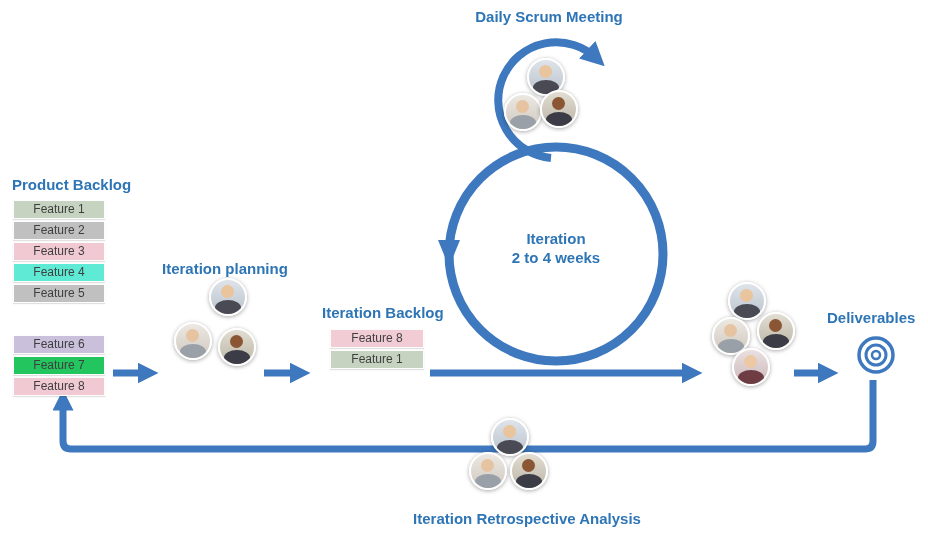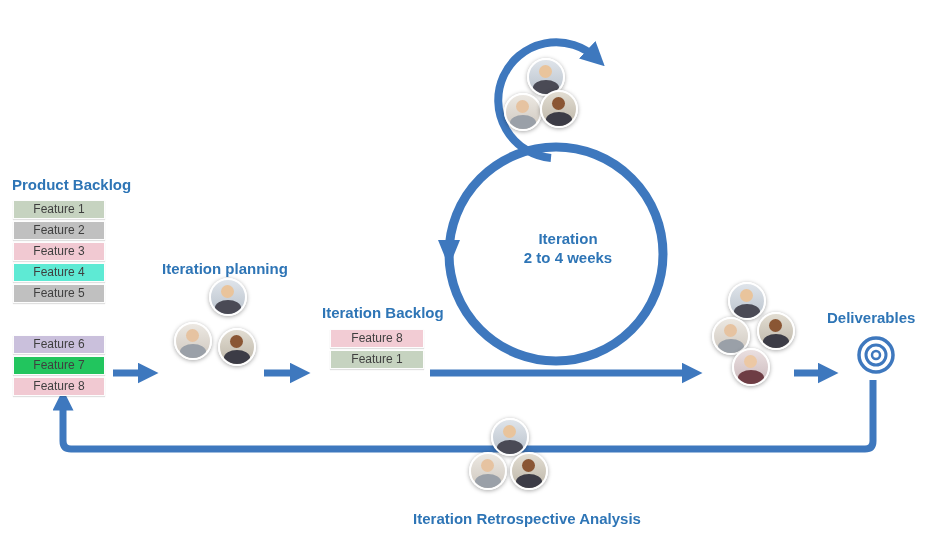--- a/index.html
+++ b/index.html
@@ -16,21 +16,21 @@
   .fill-shape{fill:var(--shape);}
 
   .lbl{
     position:absolute;font-weight:bold;font-size:15px;color:var(--accent);
     white-space:nowrap;
   }
   .center{transform:translateX(-50%);}
   .iter-label{
     position:absolute;left:556px;top:229px;transform:translateX(-50%);
     text-align:center;font-weight:bold;font-size:15px;line-height:19px;
-    color:var(--accent);white-space:nowrap;margin-left:12px;
+    color:var(--accent);white-space:nowrap;
   }
 
   .backlog{position:absolute;}
   .feat{
     height:19px;margin-bottom:2px;box-sizing:border-box;
     border:1px solid #fdfdfd;
     font-size:12px;line-height:17px;text-align:center;color:#3f3f3f;
     box-shadow:0 1px 1px rgba(0,0,0,.12);
   }
 
@@ -69,20 +69,21 @@
 
     <path d="M873,380 V441 Q873,449 865,449 H71 Q63,449 63,441 V400" fill="none" stroke-width="7" stroke-linejoin="round" class="stroke-shape" marker-end="url(#arw)"></path>
 
     <g fill="none" class="stroke-shape">
       <circle cx="876" cy="355" r="17" stroke-width="3.5"></circle>
       <circle cx="876" cy="355" r="10" stroke-width="3"></circle>
       <circle cx="876" cy="355" r="4" stroke-width="2.5"></circle>
     </g>
   </svg>
 
+  <div class="lbl center" style="left:549px;top:8px;">Daily Scrum Meeting</div>
   <div class="lbl" style="left:12px;top:176px;">Product Backlog</div>
   <div class="lbl" style="left:322px;top:304px;">Iteration Backlog</div>
   <div class="lbl" style="left:162px;top:260px;">Iteration planning</div>
   <div class="lbl" style="left:827px;top:309px;">Deliverables</div>
   <div class="lbl center" style="left:527px;top:510px;text-align:center;">Iteration Retrospective Analysis</div>
 
   <div class="iter-label">
     <div>Iteration</div>
     <div>2 to 4 weeks</div>
   </div>

